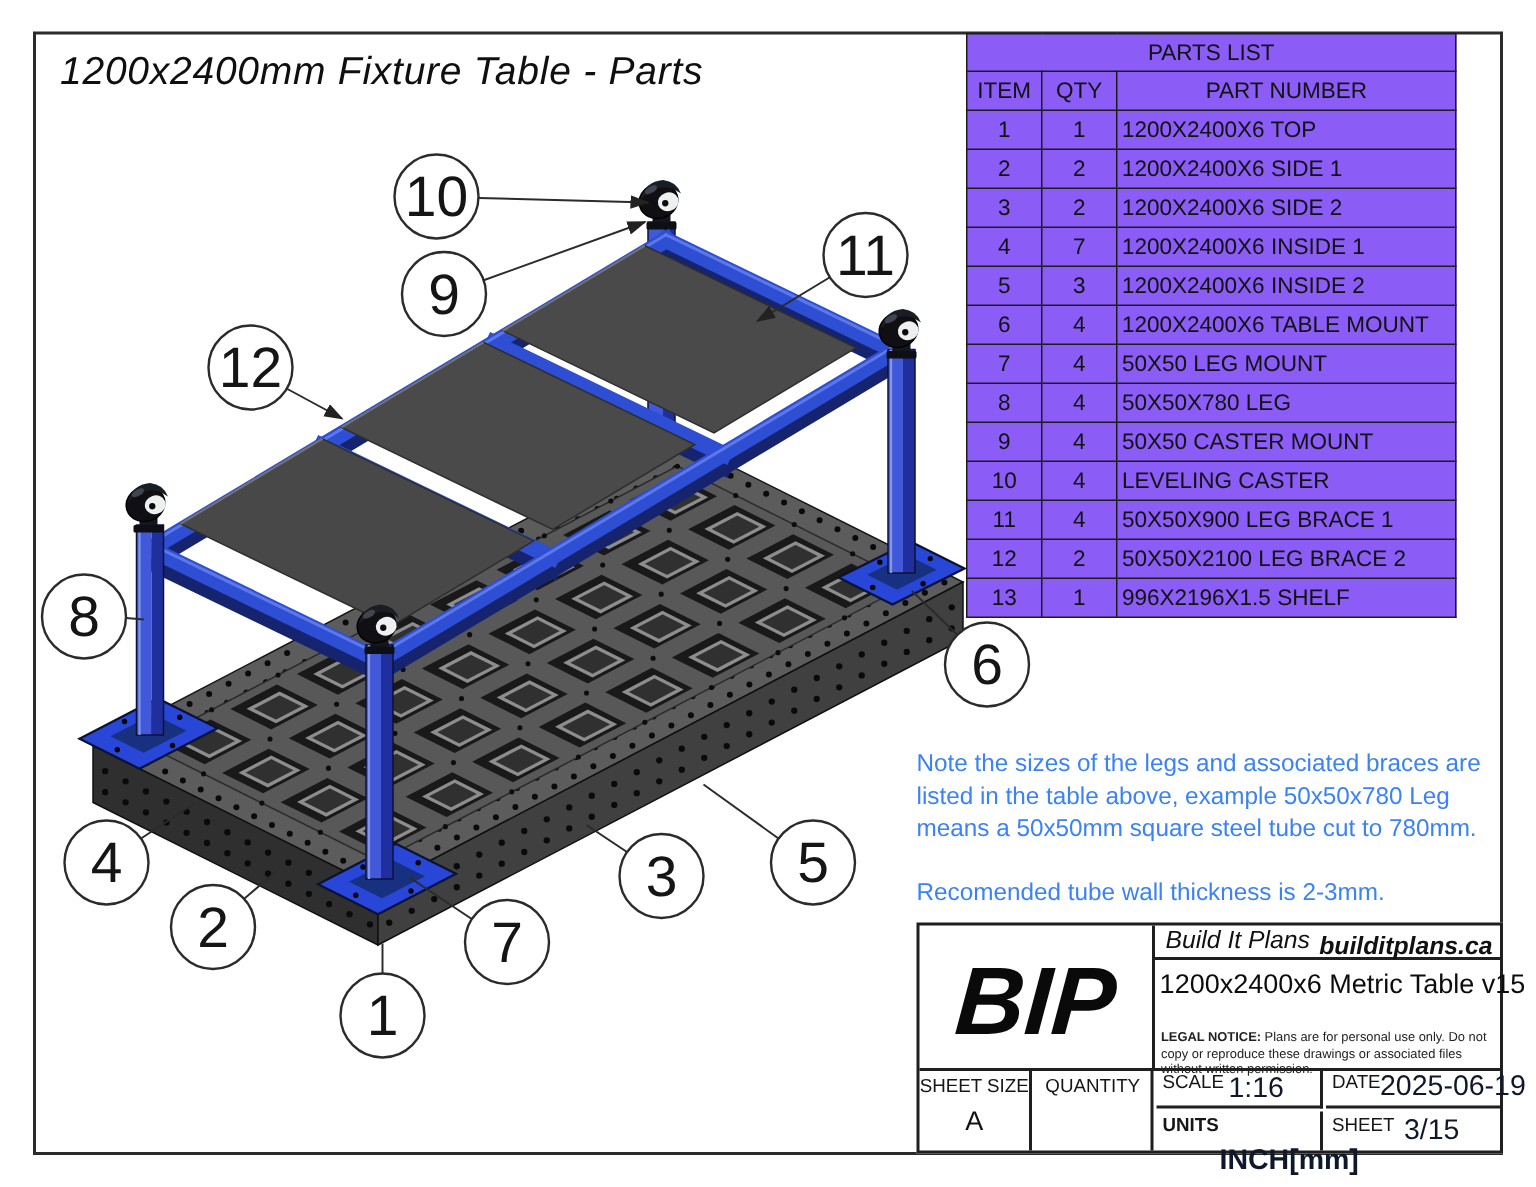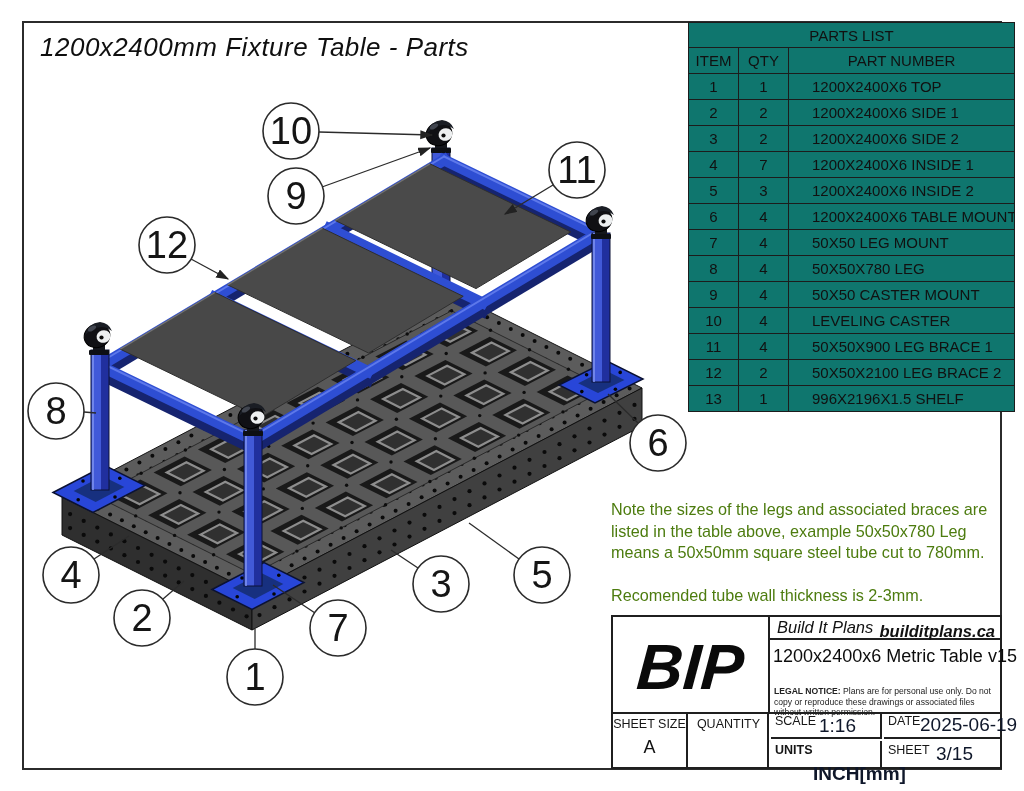--- a/index.html
+++ b/index.html
@@ -5,30 +5,30 @@
   html,body{margin:0;padding:0;background:#ffffff;}
   .page{position:relative;width:1024px;height:791px;background:#fff;
         font-family:"Liberation Sans",sans-serif;color:#111;overflow:hidden;}
   .frame{position:absolute;left:22px;top:21px;width:976px;height:745px;
          border:2px solid #2b2b2b;}
   .sheet-title{position:absolute;left:40px;top:32px;font-size:26px;font-style:italic;
                letter-spacing:.5px;color:#0f0f0f;white-space:nowrap;}
   .scene{position:absolute;left:0;top:0;}
 
   
-  table.parts{position:absolute;left:688px;top:22px;width:326px;border-collapse:collapse;
-              table-layout:fixed;background:#0f766e;}
+  table.parts{position:absolute;left:644px;top:22px;width:326px;border-collapse:collapse;
+              table-layout:fixed;background:#8b5cf6;}
   table.parts td,table.parts th{border:1.5px solid #1c1c1c;font-size:15px;font-weight:normal;
               padding:0;height:25px;white-space:nowrap;overflow:hidden;}
   table.parts .tt{text-align:center;height:24px;}
   table.parts .c{text-align:center;}
-  table.parts .l{text-align:left;padding-left:23px;}
+  table.parts .l{text-align:left;padding-left:3px;}
 
   
-  .note{position:absolute;left:611px;top:499px;width:396px;font-size:16.2px;line-height:21.5px;color:#4d7c0f;}
+  .note{position:absolute;left:611px;top:499px;width:396px;font-size:16.2px;line-height:21.5px;color:#3b82f6;}
   .note p{margin:0 0 21px 0;}
 
   
   .tb{position:absolute;left:611px;top:615px;width:387px;height:150px;border:2px solid #1f1f1f;background:#fff;}
   .tb .vline1{position:absolute;left:155px;top:0;height:95px;border-left:2px solid #1f1f1f;}
   .tb .hline-brand{position:absolute;left:155px;top:21px;width:232px;border-top:2px solid #1f1f1f;}
   .tb .hline-bottom{position:absolute;left:0;top:95px;width:387px;border-top:2px solid #1f1f1f;}
   .bip{position:absolute;left:0;top:6px;width:155px;height:88px;display:flex;align-items:center;justify-content:center;
        font-size:64px;font-weight:700;font-style:italic;letter-spacing:0px;transform:skewX(-4deg);color:#0a0a0a;}
   .brandrow{position:absolute;left:157px;top:0;width:230px;height:21px;line-height:21px;font-size:16.5px;}

